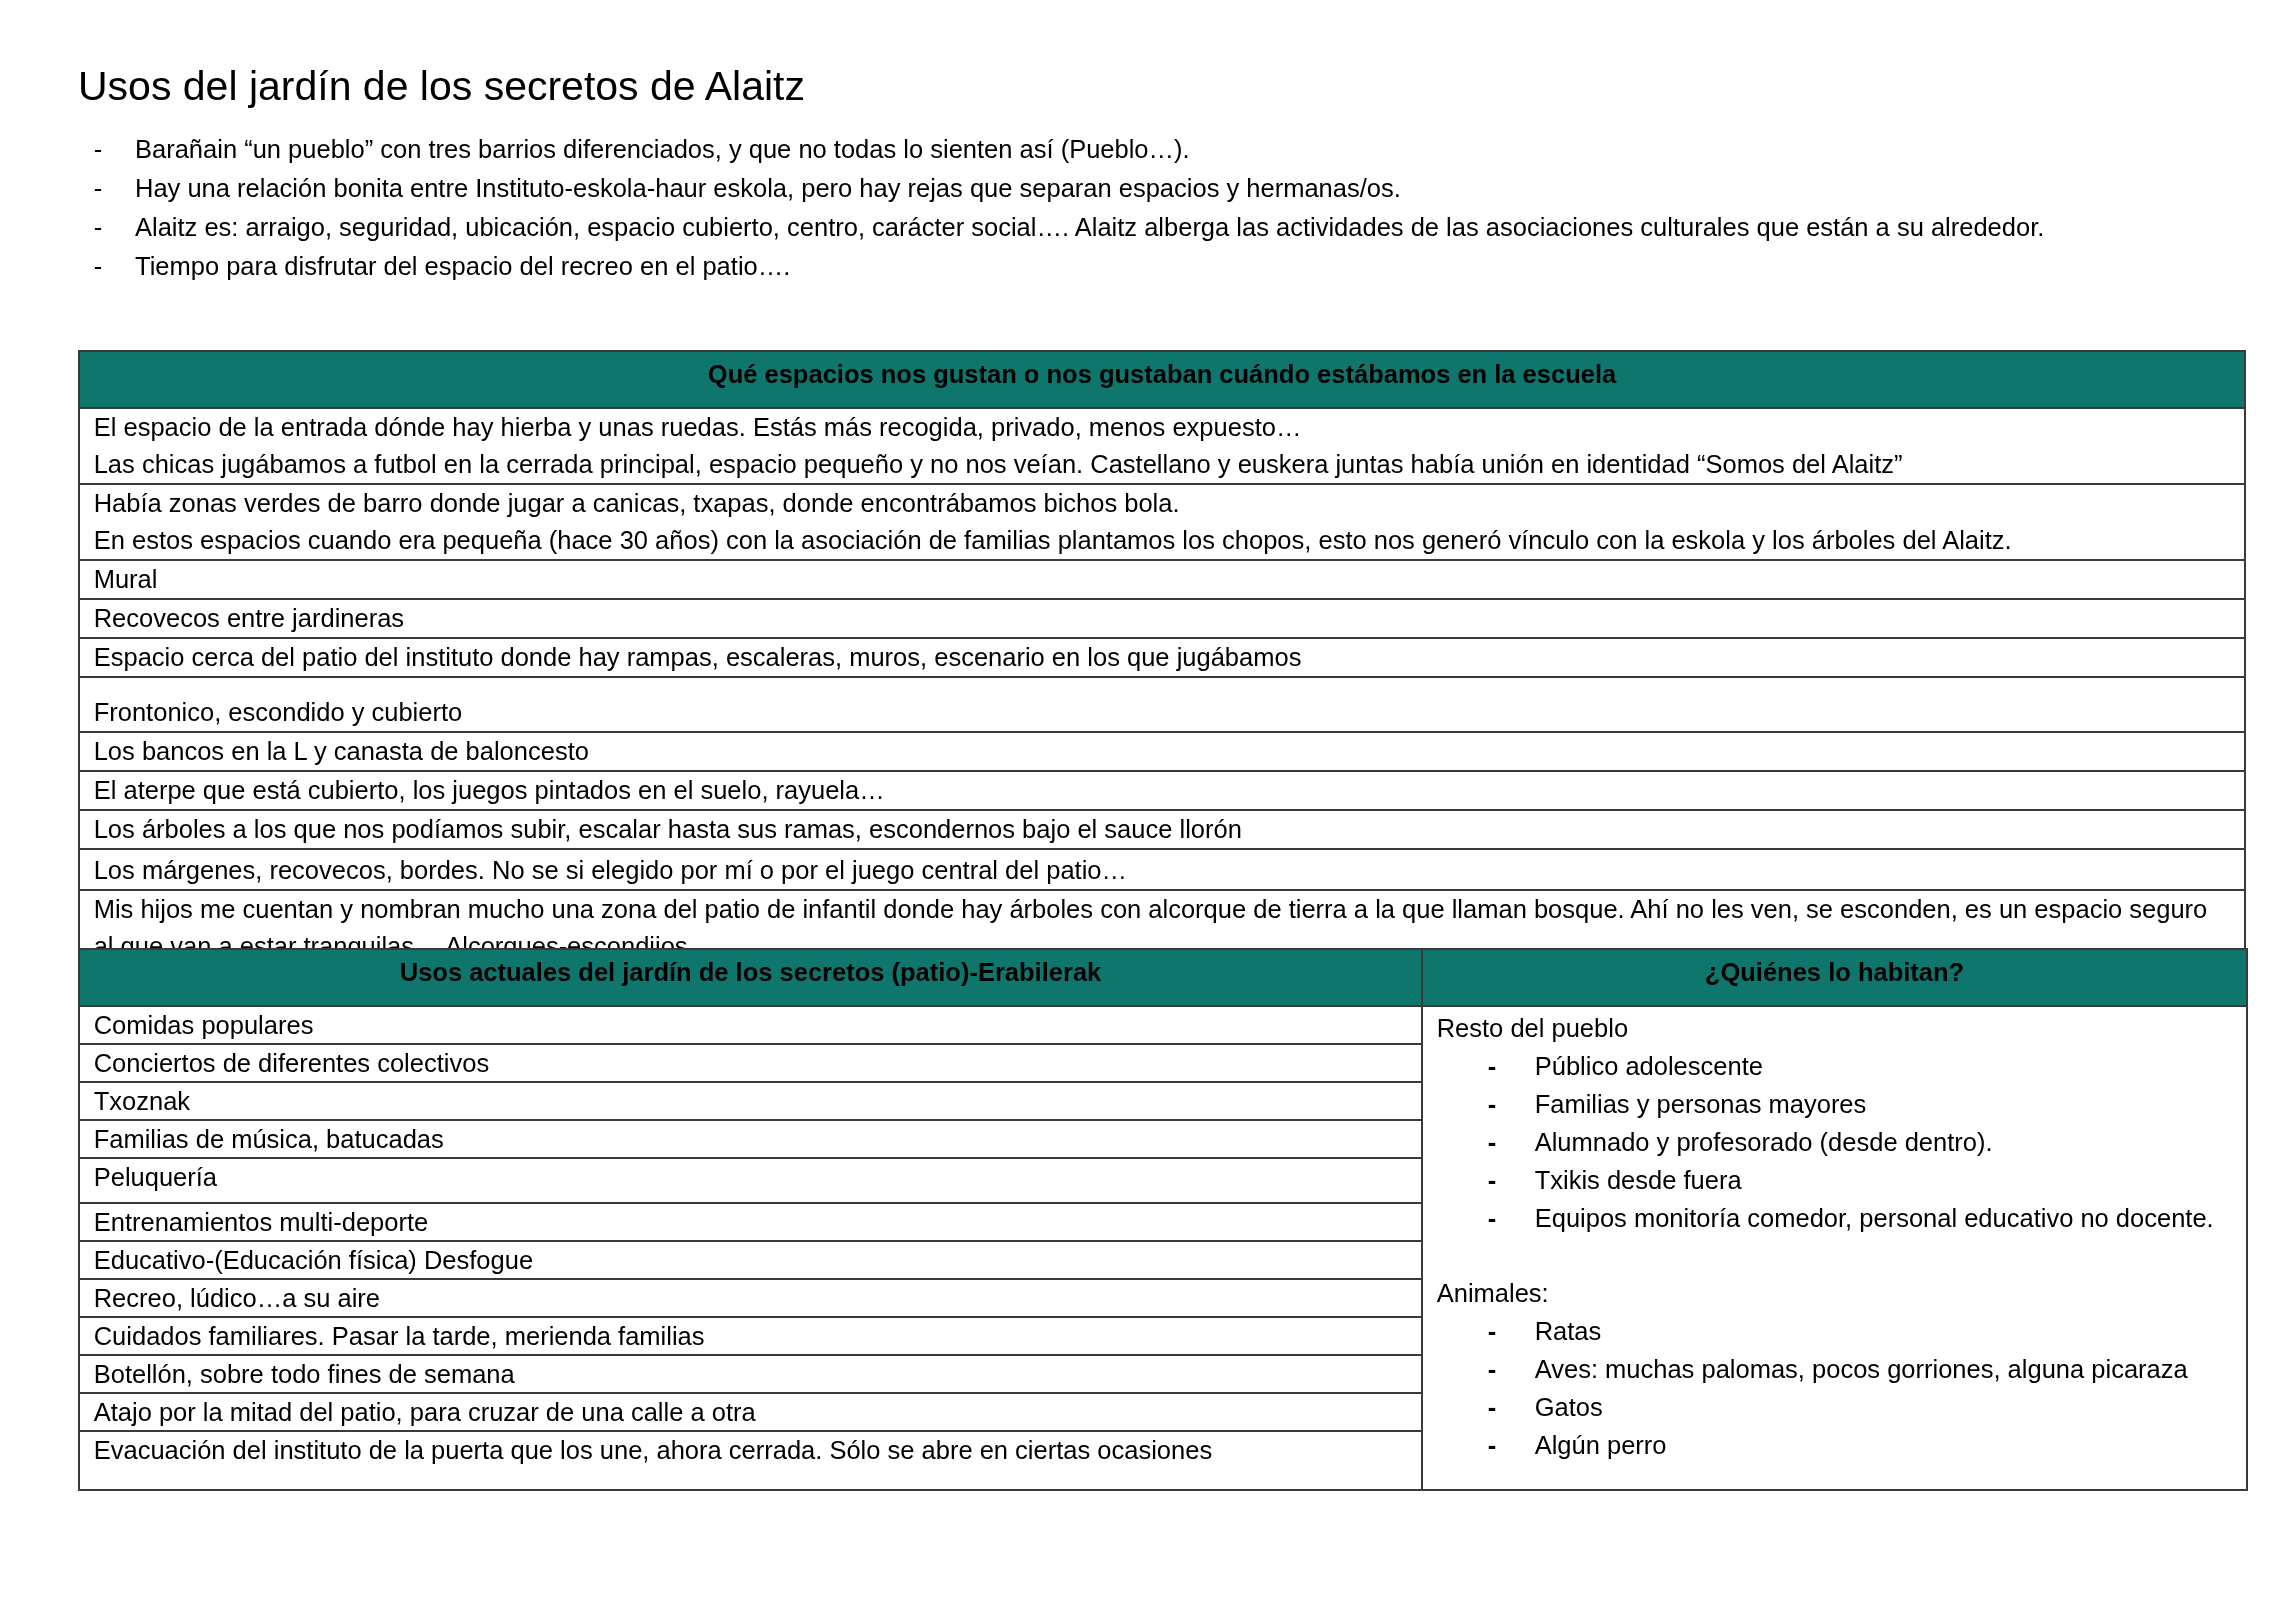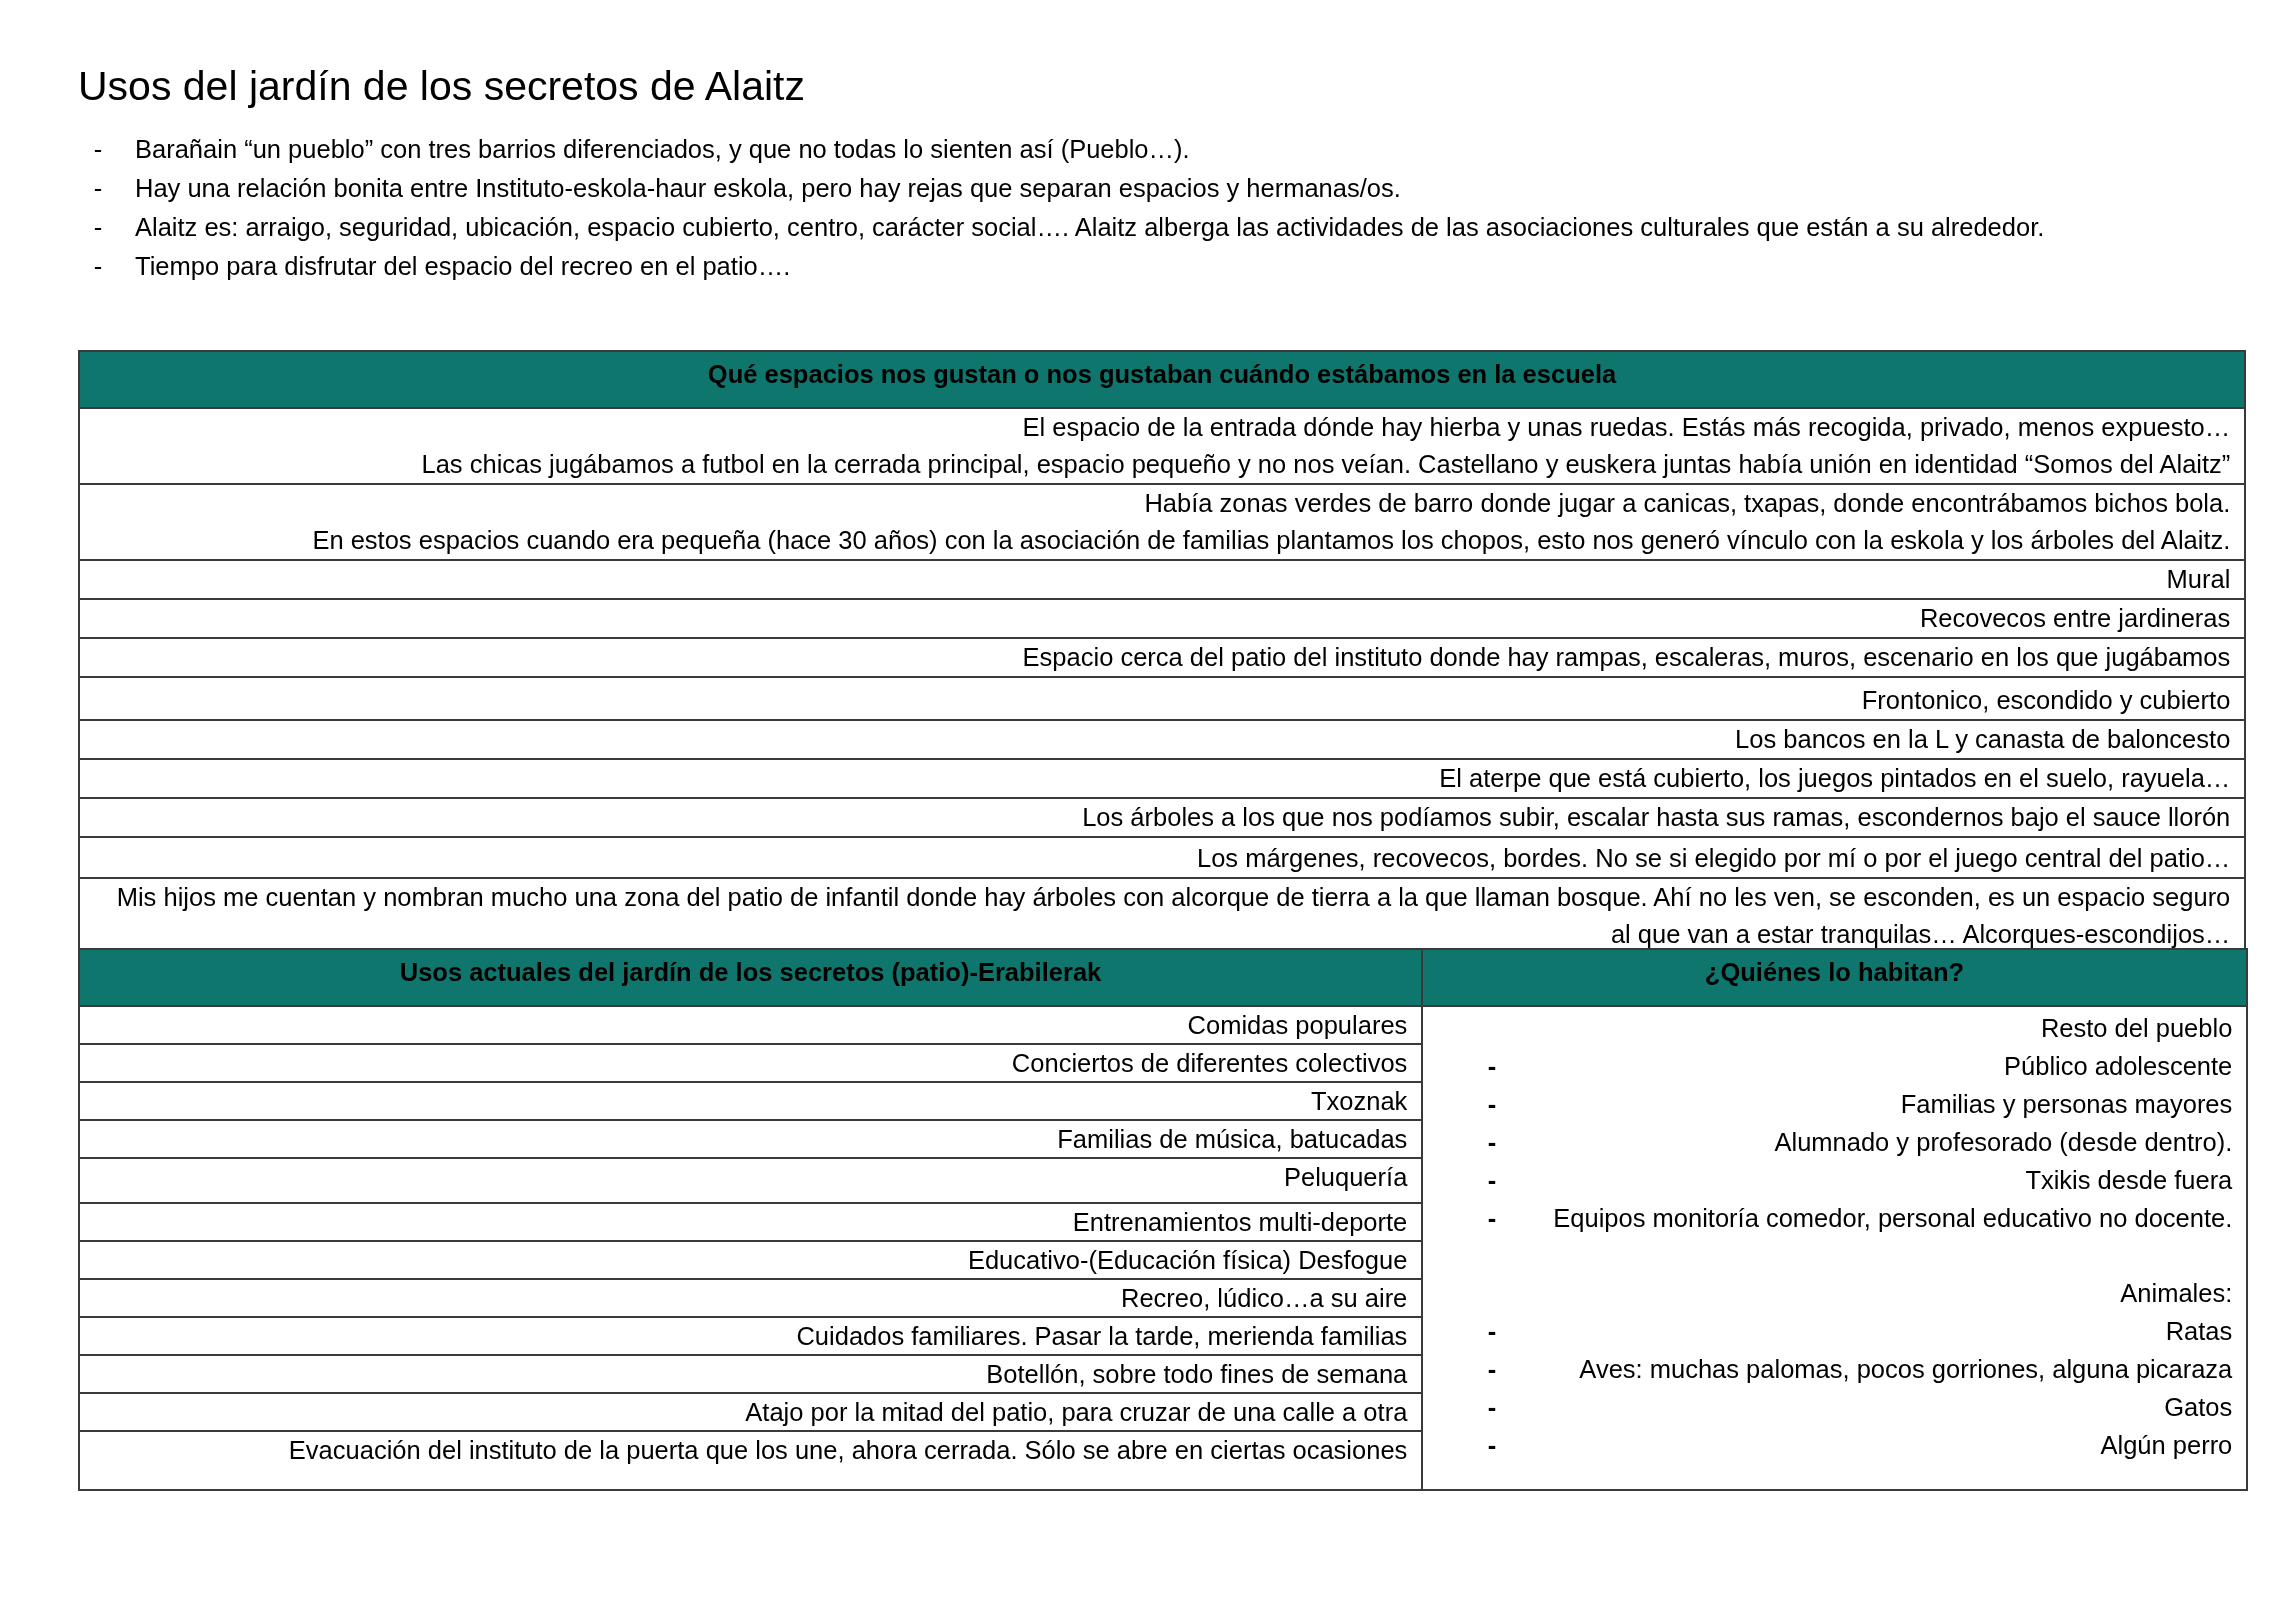--- a/index.html
+++ b/index.html
@@ -4,21 +4,21 @@
 <style>
   html, body { margin:0; padding:0; background:#ffffff; }
   body { width:2293px; height:1621px; position:relative; overflow:hidden;
          font-family:"Liberation Sans", sans-serif; color:#000; }
   .page { position:absolute; left:78px; top:0; width:2168px; }
   .title { position:absolute; top:63px; left:0; font-size:41px; font-weight:normal; margin:0; white-space:nowrap; }
   .intro { position:absolute; top:130px; left:0; width:2107px; margin:0; padding:0; list-style:none; font-size:25.5px; line-height:39px; }
   .intro li { position:relative; padding-left:57px; }
   .intro li .dash { position:absolute; left:15.7px; top:0; }
   table { border-collapse:collapse; position:absolute; left:0; width:2168px; table-layout:fixed; font-size:25.5px; }
-  td, th { border:2px solid #3a3a3a; padding:0 13.7px; vertical-align:top; text-align:right; }
+  td, th { border:2px solid #3a3a3a; padding:0 13.7px; vertical-align:top; text-align:left; }
   .hdr { background:#0f766e; font-weight:bold; text-align:center; line-height:37px; padding-top:3.9px; height:57px; box-sizing:border-box; }
   .t1 { top:350px; }
   .t1 td { line-height:37px; }
   .t2 { top:948px; }
   .t2 td.use { line-height:36px; height:36px; padding-top:0; }
   .who { vertical-align:top; padding-top:2px; line-height:38px; }
   .who .sub { list-style:none; margin:0; padding:0; }
   .who .sub li { position:relative; padding-left:98px; }
   .who .sub li .dash { position:absolute; left:51px; font-weight:bold; }
   .spacer { height:37px; }
@@ -56,21 +56,21 @@
     <tr>
           <td>Mural</td>
         </tr>
     <tr>
           <td>Recovecos entre jardineras</td>
         </tr>
     <tr>
           <td>Espacio cerca del patio del instituto donde hay rampas, escaleras, muros, escenario en los que jugábamos</td>
         </tr>
     <tr>
-          <td style="height:37px;padding-top:4px">Frontonico, escondido y cubierto</td>
+          <td style="height:37px;padding-top:16px">Frontonico, escondido y cubierto</td>
         </tr>
     <tr>
           <td>Los bancos en la L y canasta de baloncesto</td>
         </tr>
     <tr>
           <td>El aterpe que está cubierto, los juegos pintados en el suelo, rayuela…</td>
         </tr>
     <tr>
           <td>Los árboles a los que nos podíamos subir, escalar hasta sus ramas, escondernos bajo el sauce llorón</td>
         </tr>

